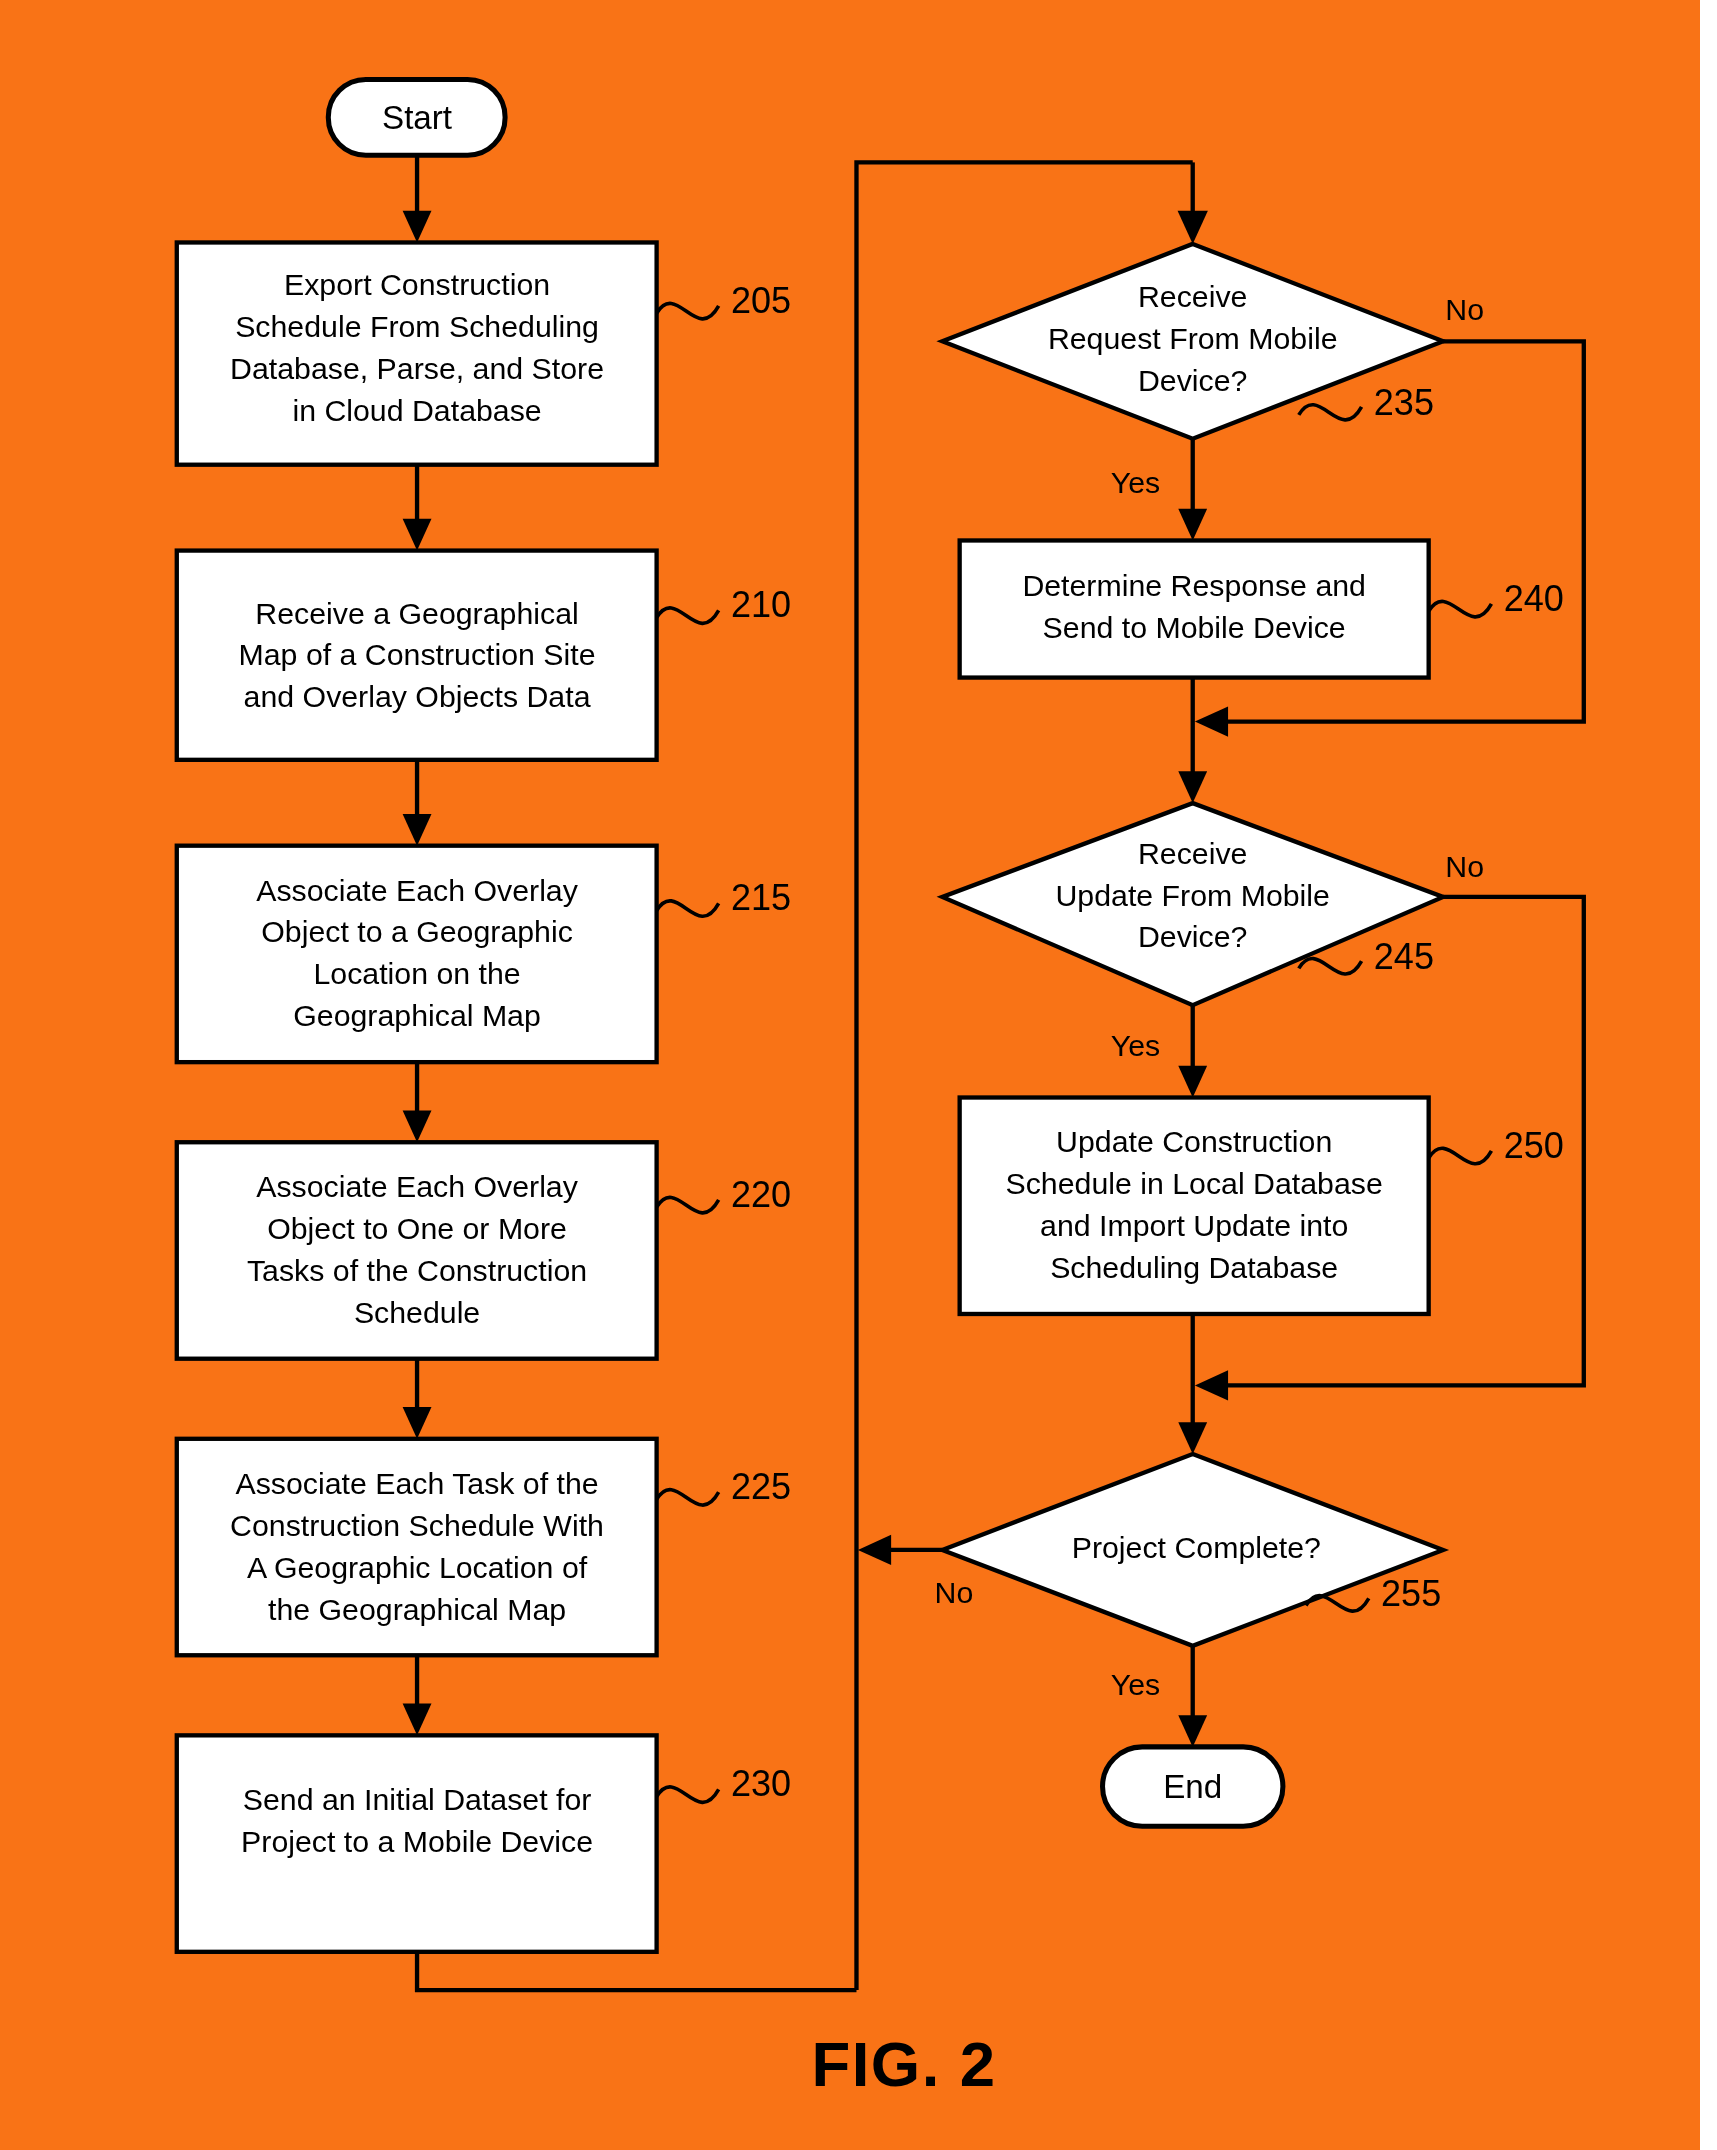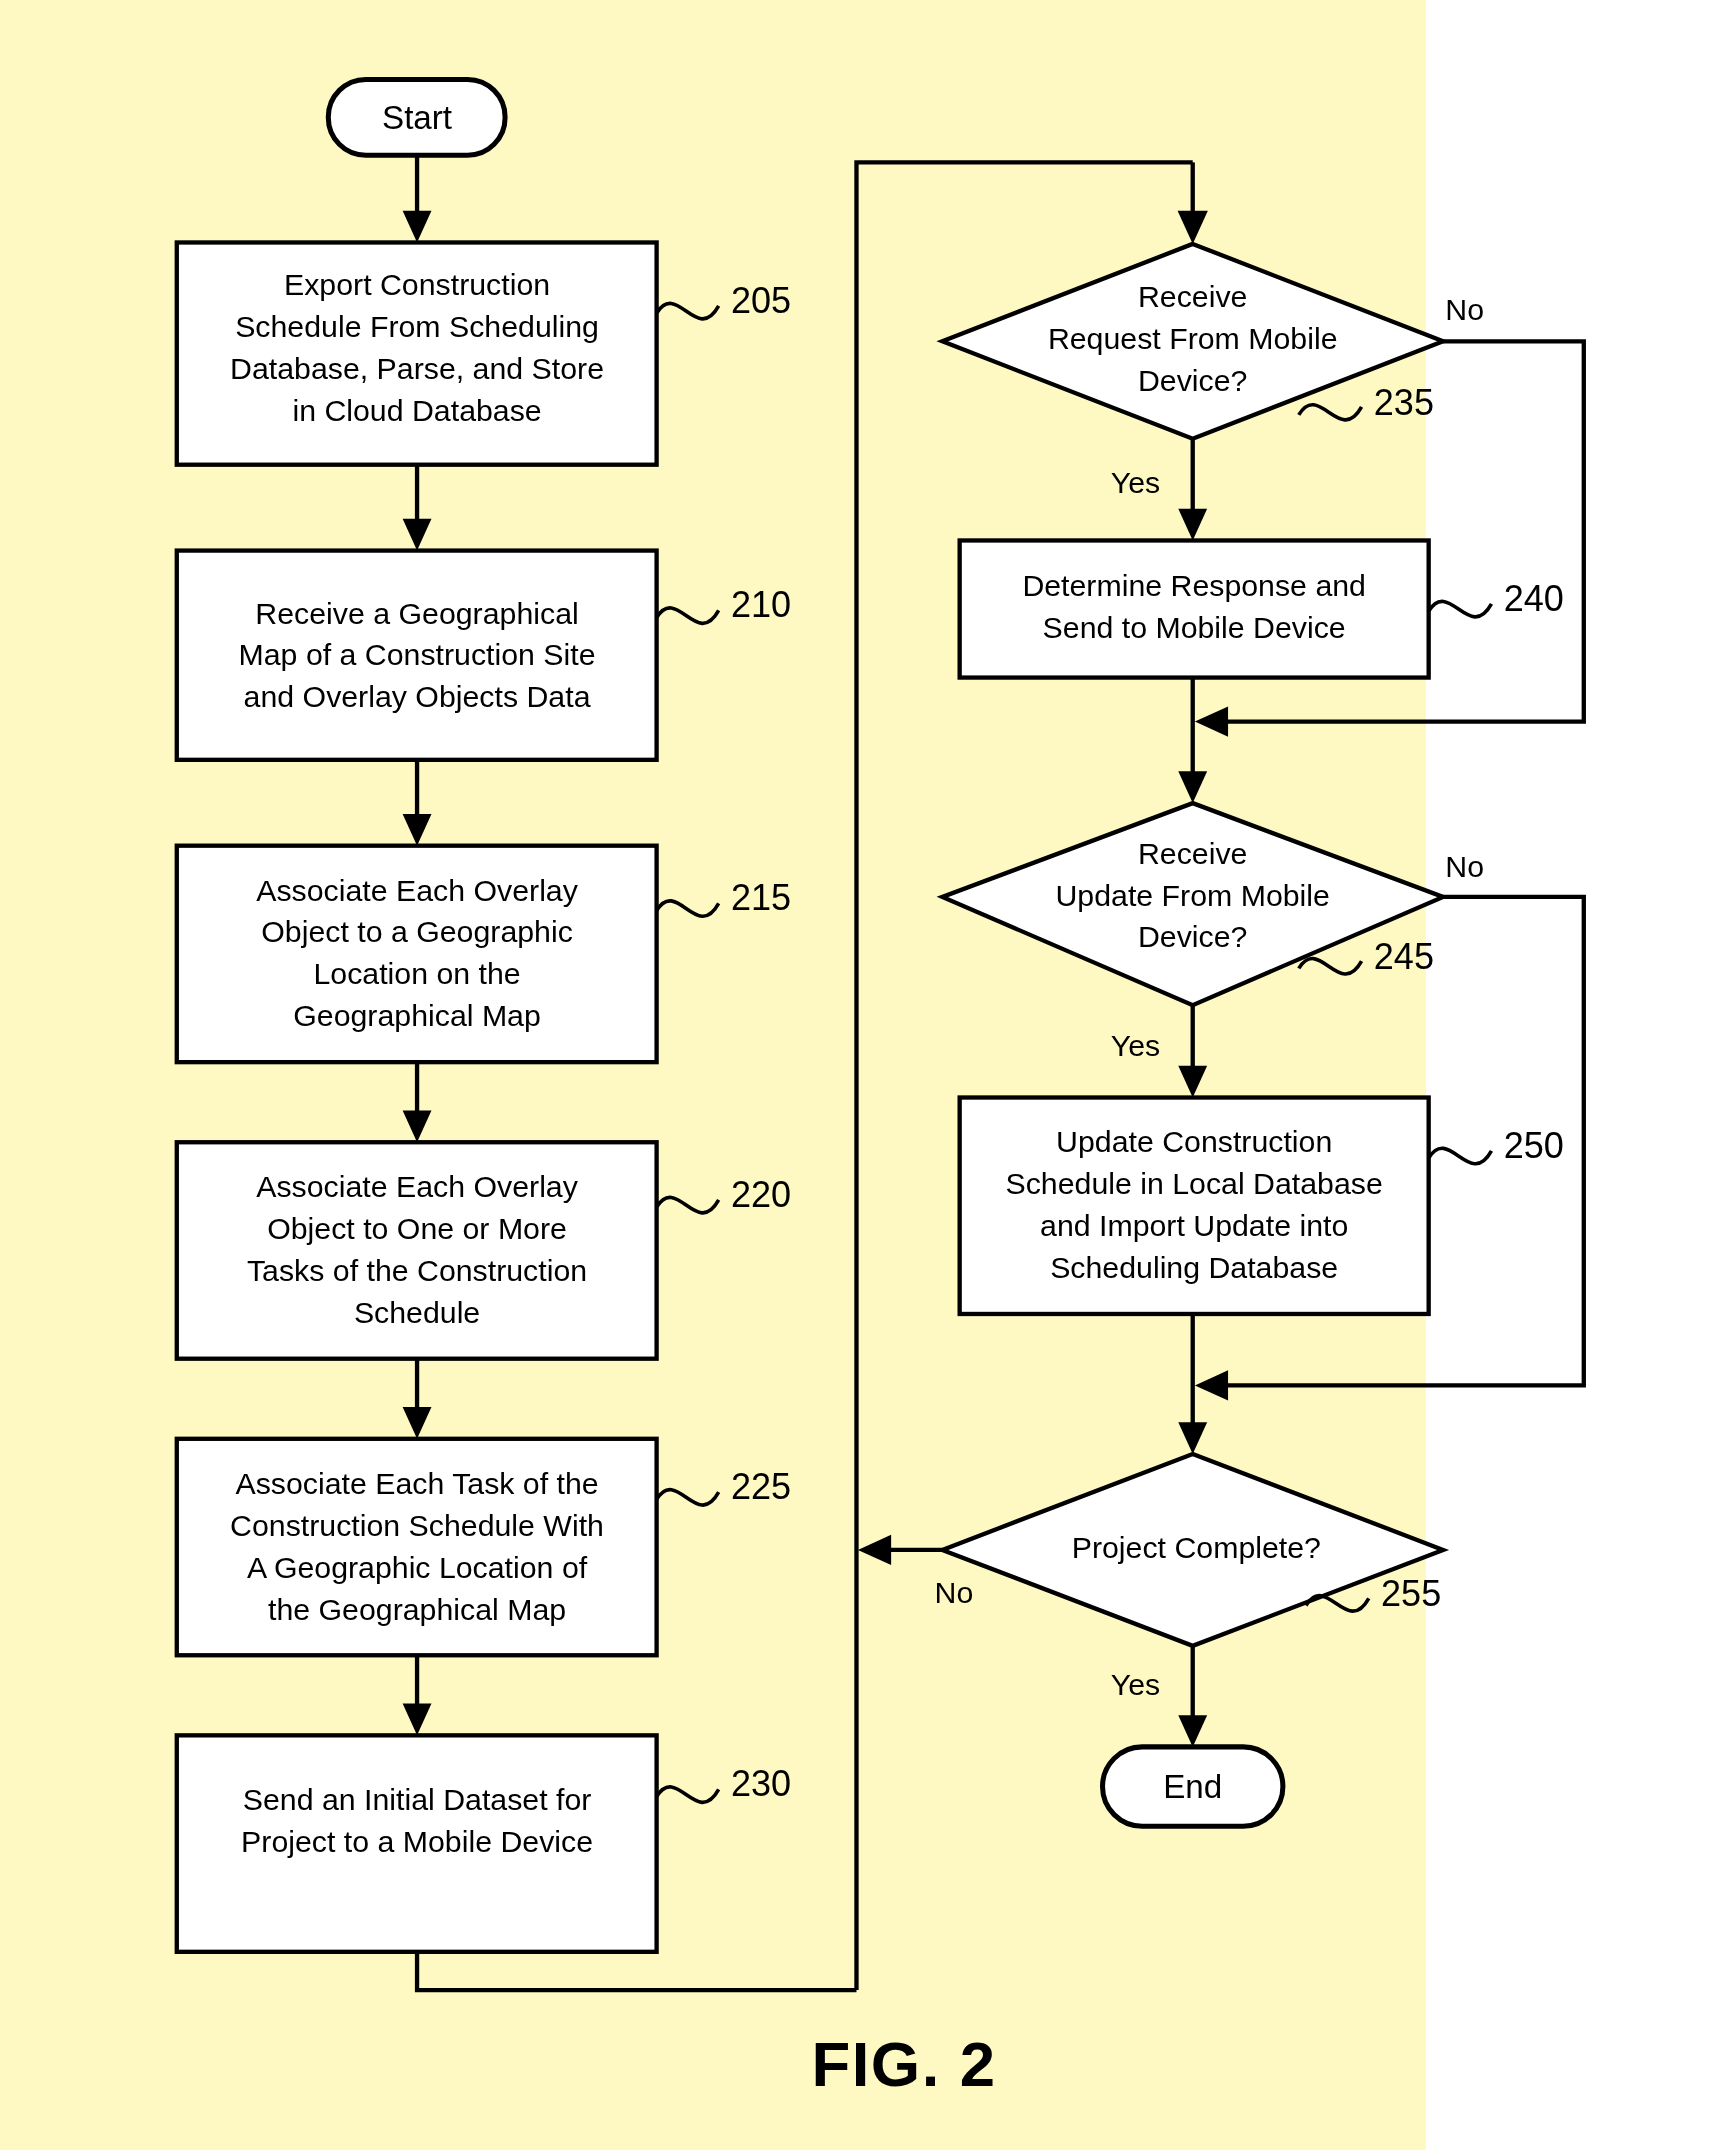--- a/index.html
+++ b/index.html
@@ -10,23 +10,23 @@
   }
   body {
     width: 1718px;
     height: 2151px;
     font-family: "Liberation Sans", sans-serif;
     color: #000000;
     overflow: hidden;
   }
   #sheet {
     position: relative;
-    width: 1426px;
+    width: 1700px;
     height: 2151px;
-    background: #fef9c3;
+    background: #f97316;
   }
   svg#flow {
     position: absolute;
     left: 0;
     top: 0;
     width: 1718px;
     height: 2151px;
     display: block;
   }
   .shape-outline {

